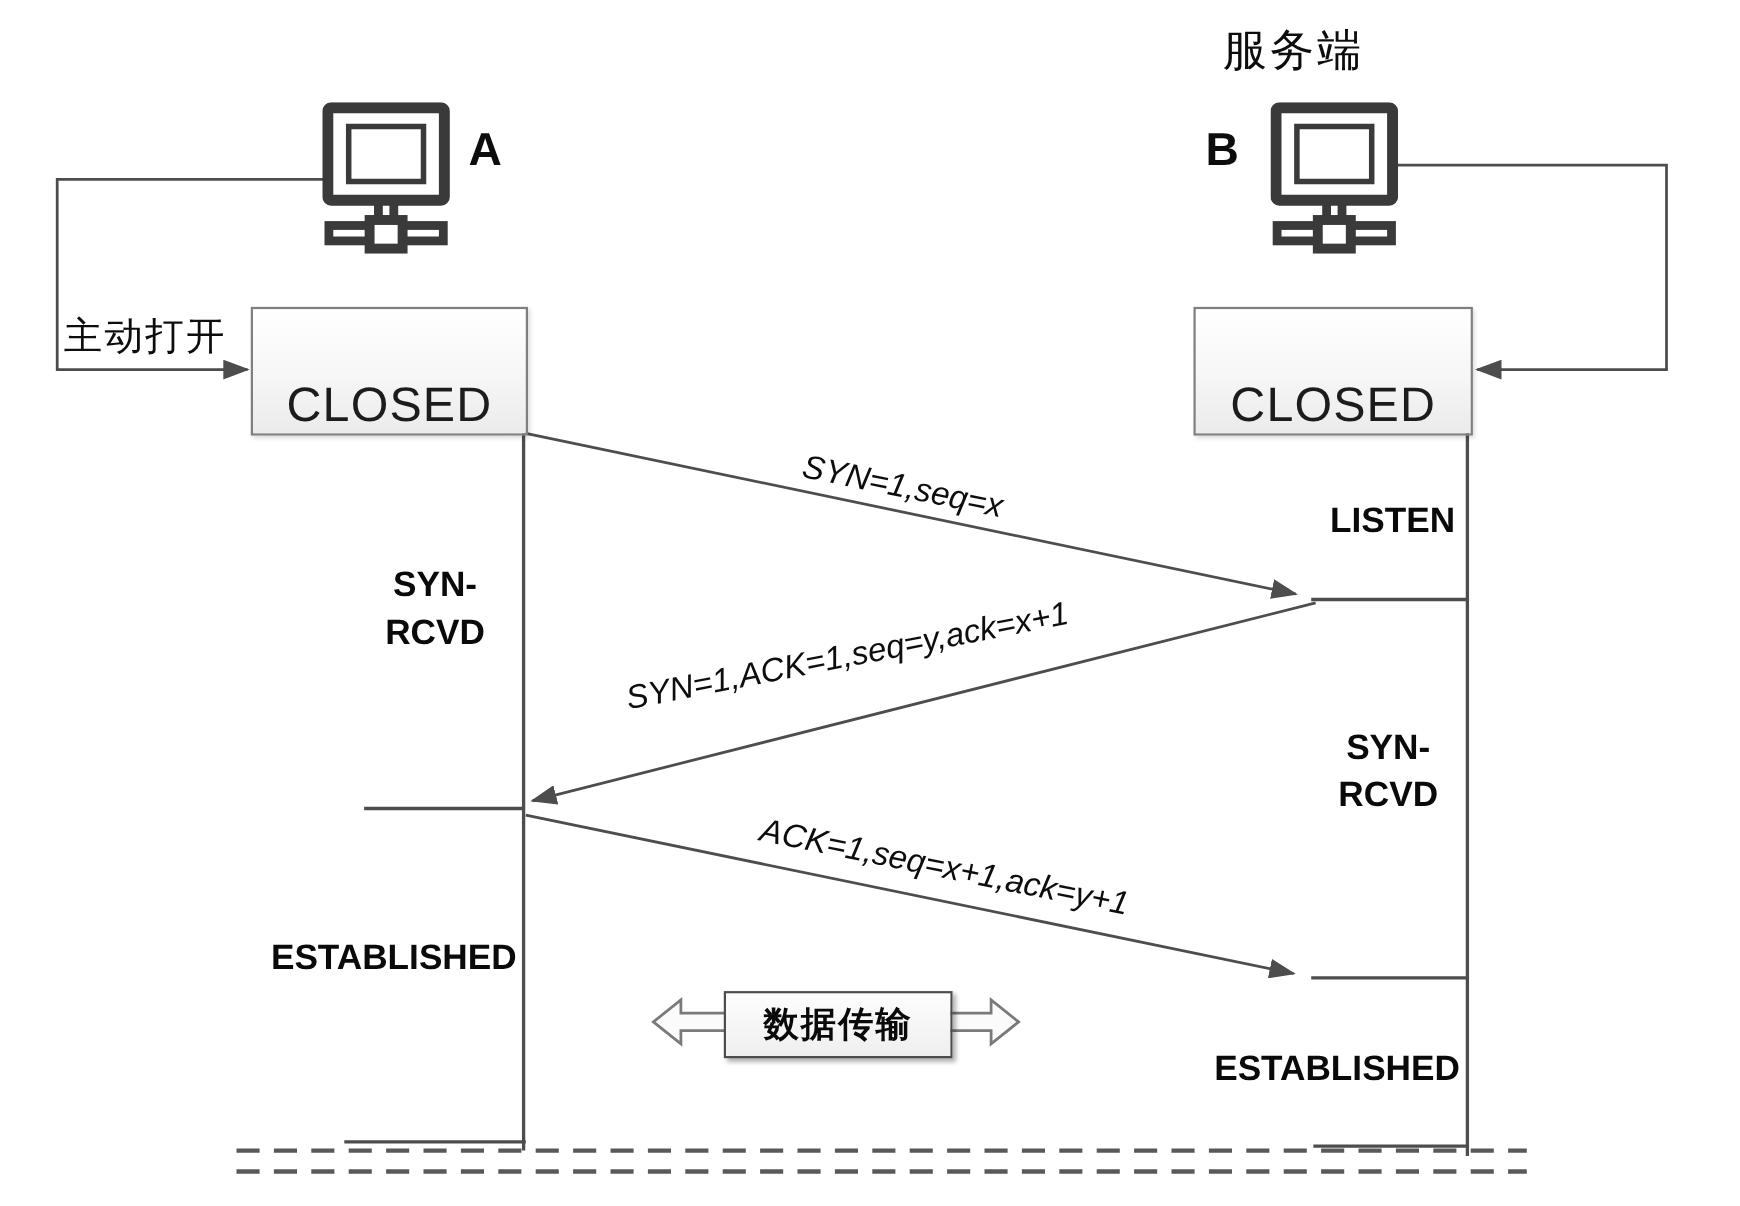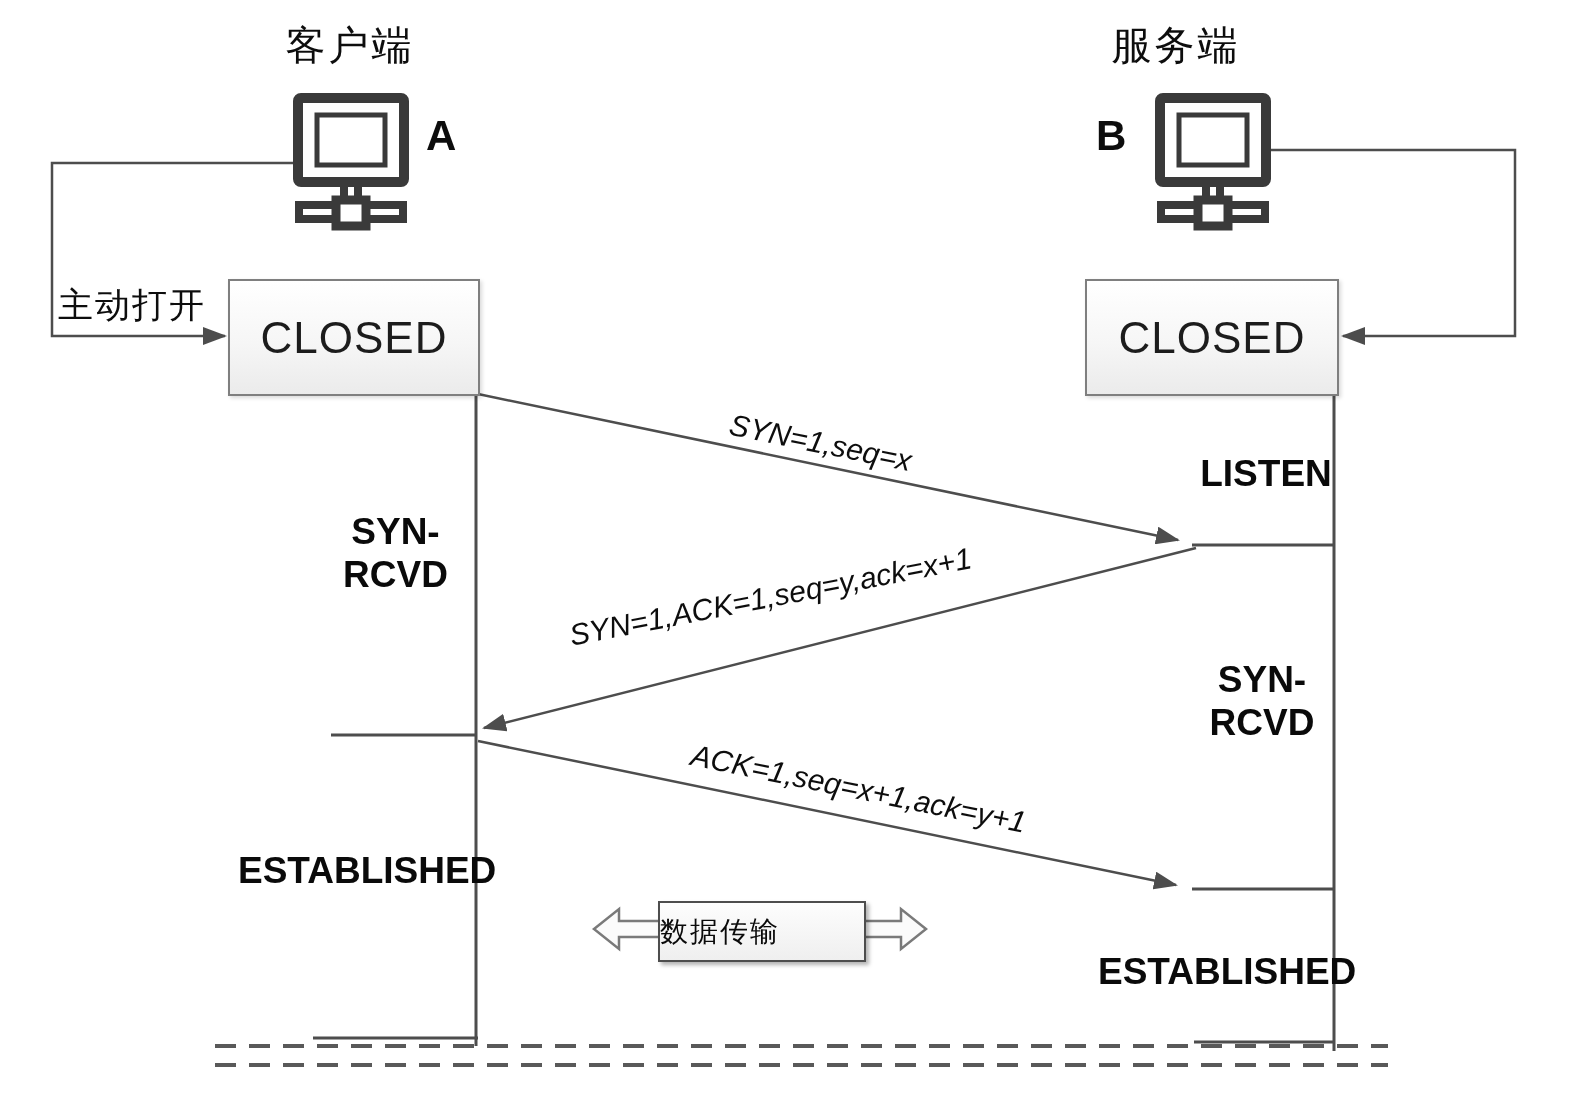--- a/index.html
+++ b/index.html
@@ -12,31 +12,31 @@
   .icon { z-index:2; }
   .txt { z-index:3; }
   .cn { font-family:"Liberation Serif", serif; }
   .host-title { font-size:40px; letter-spacing:3px; text-align:center; color:#0d0d0d; }
   .host-letter { font-size:42px; font-weight:bold; color:#0d0d0d; }
   .open-label { font-size:35px; letter-spacing:2px; color:#0d0d0d; white-space:nowrap; }
   .closed-box {
     border:2px solid #7f7f7f;
     background:linear-gradient(180deg,#ffffff 0%,#f6f6f6 55%,#ebebeb 100%);
     box-shadow:2px 2px 4px rgba(0,0,0,0.15);
-    display:flex; align-items:center; justify-content:center;
+    display:flex; align-items:flex-end; justify-content:center;
     font-size:44px; letter-spacing:1px; color:#1c1c1c; z-index:2;
   }
-  .state { font-weight:bold; font-size:37px; text-align:center; line-height:43px; color:#0a0a0a; }
+  .state { font-weight:bold; font-size:32px; text-align:center; line-height:43px; color:#0a0a0a; }
   .msg-label { font-style:italic; font-size:30px; white-space:nowrap; color:#0d0d0d; }
   .transfer-box {
     border:2px solid #4d4d4d;
     background:linear-gradient(180deg,#fdfdfd 0%,#efefef 100%);
     box-shadow:3px 3px 4px rgba(0,0,0,0.3);
-    display:flex; align-items:center; justify-content:flex-start;
-    font-size:28px; font-weight:normal; letter-spacing:2px; color:#0a0a0a; z-index:3;
+    display:flex; align-items:center; justify-content:center;
+    font-size:32px; font-weight:bold; letter-spacing:2px; color:#0a0a0a; z-index:3;
   }
 </style>
 </head>
 <body>
 
 <div class="canvas">
 
   <svg class="abs overlay" viewBox="0 0 1582 1096">
     <defs>
       <marker id="arrow" viewBox="0 0 12 9" refX="11" refY="4.5" markerWidth="24" markerHeight="18" markerUnits="userSpaceOnUse" orient="auto-start-reverse">
@@ -62,21 +62,20 @@
 
     <path d="M313,1038 H478" fill="none" stroke="#4d4d4d" stroke-width="3"></path>
     <path d="M1194,1042 H1334" fill="none" stroke="#4d4d4d" stroke-width="3"></path>
     <path d="M215,1046 H1388" fill="none" stroke="#595959" stroke-width="4" stroke-dasharray="21 13"></path>
     <path d="M215,1065 H1388" fill="none" stroke="#595959" stroke-width="4" stroke-dasharray="21 13"></path>
 
     <polygon points="594,929 619,909 619,921 660,921 660,937 619,937 619,949" fill="#fbfbfb" stroke="#7a7a7a" stroke-width="2.5"></polygon>
     <polygon points="926,929 901,909 901,921 862,921 862,937 901,937 901,949" fill="#fbfbfb" stroke="#7a7a7a" stroke-width="2.5"></polygon>
   </svg>
 
-  <div class="abs txt host-title cn" style="left:250px; top:18px; width:200px;">客户端</div>
   <div class="abs txt host-title cn" style="left:1076px; top:18px; width:200px;">服务端</div>
 
   <svg class="abs icon" style="left:293px; top:93px;" width="116" height="142" viewBox="0 0 116 142">
     <rect x="51" y="89" width="14" height="18" fill="#fff" stroke="#3a3a3a" stroke-width="8"></rect>
     <rect x="6" y="112" width="37" height="14" fill="#fff" stroke="#3a3a3a" stroke-width="8"></rect>
     <rect x="73" y="112" width="37" height="14" fill="#fff" stroke="#3a3a3a" stroke-width="8"></rect>
     <rect x="43" y="107" width="30" height="26" fill="#fff" stroke="#3a3a3a" stroke-width="9"></rect>
     <rect x="5" y="5" width="106" height="84" rx="3" fill="#fff" stroke="#3a3a3a" stroke-width="10"></rect>
     <rect x="24" y="22" width="68" height="50" fill="#fff" stroke="#3a3a3a" stroke-width="5"></rect>
   </svg>

